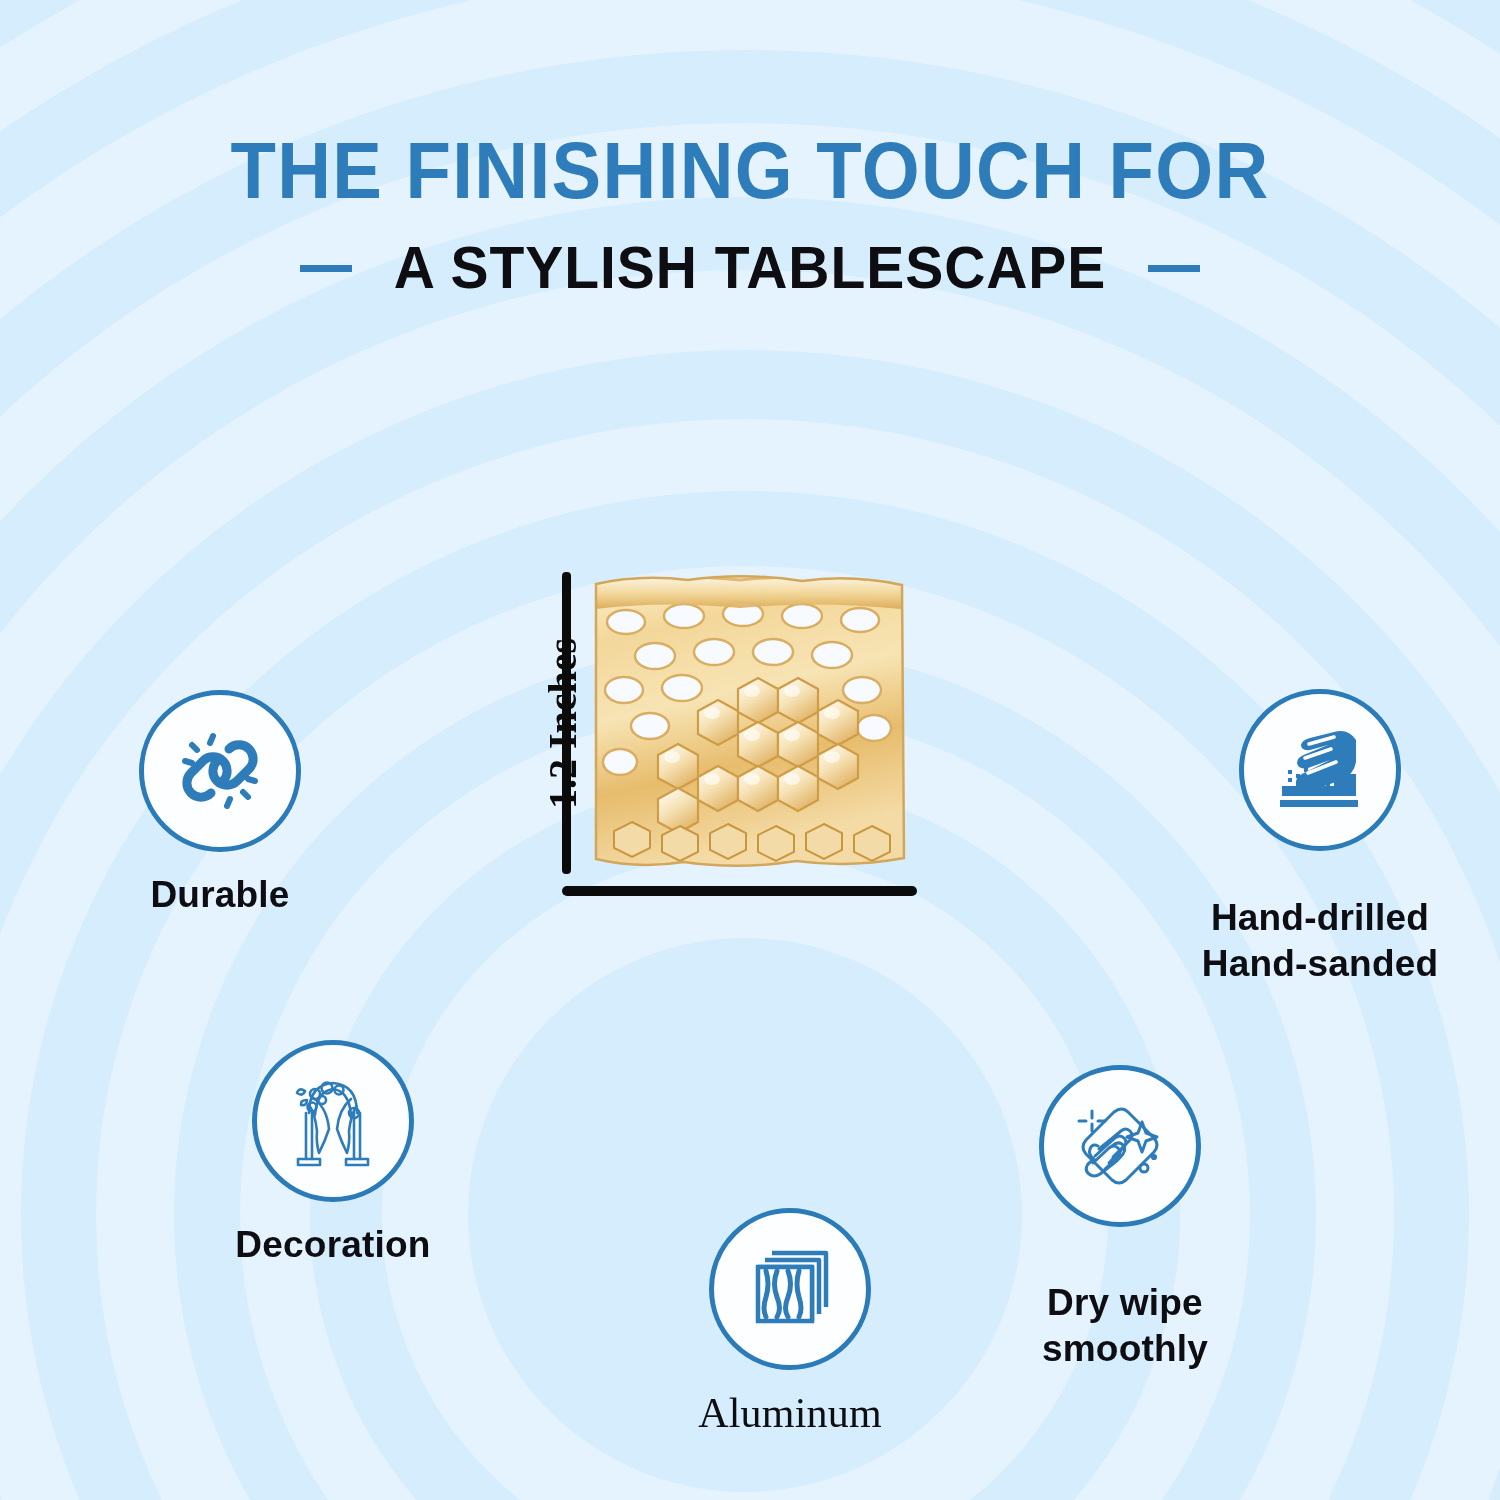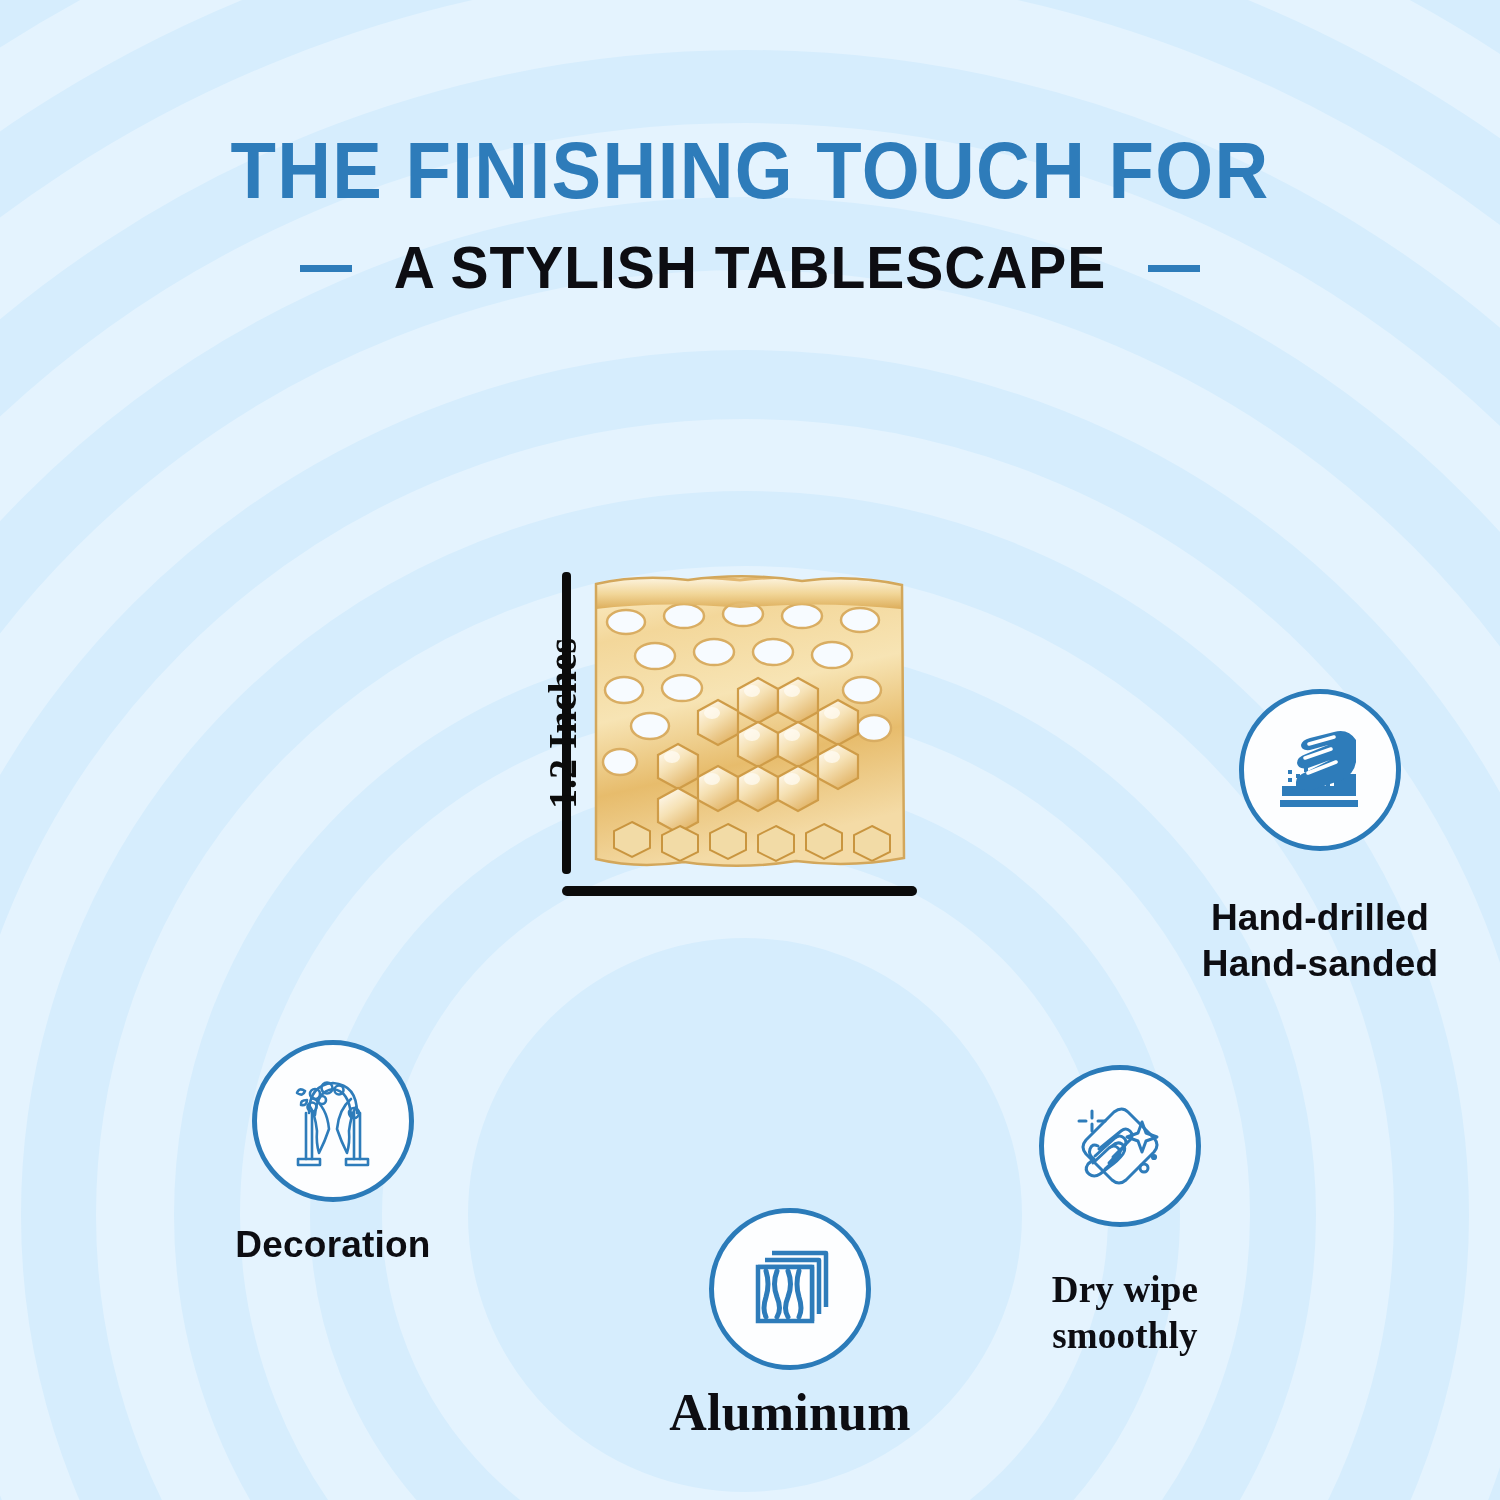--- a/index.html
+++ b/index.html
@@ -160,33 +160,33 @@
     font-family: "Liberation Sans", sans-serif;
     font-weight: bold;
     font-size: 37px;
     line-height: 46px;
     color: #0d0d12;
     letter-spacing: 0.2px;
     white-space: pre-line;
   }
   .feature-label.serif {
     font-family: "Liberation Serif", serif;
-    font-weight: bold;
-    font-size: 52px;
+    font-weight: normal;
+    font-size: 42px;
     text-align: center;
   }
 
   #feat-durable      { left: 95px;  top: 690px;  width: 250px; }
   #feat-decoration   { left: 208px; top: 1040px; width: 250px; }
   #feat-aluminum     { left: 665px; top: 1208px; width: 250px; }
   #feat-handmade     { left: 1230px; top: 689px; width: 180px; }
   #feat-drywipe      { left: 1040px; top: 1065px; width: 160px; }
 
   #feat-handmade .feature-label { position: absolute; top: 186px; left: -110px; width: 400px; }
-  #feat-drywipe  .feature-label { position: absolute; top: 182px; left: -40px;  width: 250px; font-family: Liberation Serif, serif; }
+  #feat-drywipe  .feature-label { position: absolute; top: 195px; left: -40px;  width: 250px; }
 </style>
 </head>
 <body>
 
 <div id="stage">
 
   <svg id="bg-rings" viewBox="0 0 1500 1500" preserveAspectRatio="none" aria-hidden="true">
     <rect x="0" y="0" width="1500" height="1500" fill="#d6edfd"></rect>
     <g fill="none" stroke="#e4f3fe">
       <circle cx="745" cy="1215" r="320" stroke-width="86"></circle>
@@ -305,20 +305,39 @@
         <path d="M8,12 Q80,2 160,10 Q240,2 330,14" fill="none" stroke="#e3b871" stroke-width="3"></path>
       </g>
 
       <path d="M16,14 Q60,4 108,10 Q165,2 222,11 Q272,4 322,15
                L324,288 Q270,298 216,291 Q160,300 104,292 Q58,299 16,289 Z" fill="none" stroke="#d3a75b" stroke-width="2.5"></path>
     </svg>
 
     <div id="rule-horizontal"></div>
   </div>
 
+  <div class="feature" id="feat-durable">
+    <div class="badge-circle">
+      <svg width="104" height="104" viewBox="0 0 104 104" aria-hidden="true">
+        <g fill="none" stroke="#2e7cba" stroke-width="9" stroke-linecap="round" stroke-linejoin="round">
+          <path d="M61,30 a14,14 0 0 1 20,20 l-12,12 a14,14 0 0 1 -20,-20"></path>
+          <path d="M43,74 a14,14 0 0 1 -20,-20 l12,-12 a14,14 0 0 1 20,20"></path>
+        </g>
+        <g stroke="#2e7cba" stroke-width="6" stroke-linecap="round">
+          <line x1="42" y1="24" x2="45" y2="17"></line>
+          <line x1="29" y1="31" x2="24" y2="26"></line>
+          <line x1="24" y1="44" x2="17" y2="42"></line>
+          <line x1="62" y1="80" x2="59" y2="87"></line>
+          <line x1="75" y1="73" x2="80" y2="78"></line>
+          <line x1="80" y1="60" x2="87" y2="62"></line>
+        </g>
+      </svg>
+    </div>
+    <div class="feature-label">Durable</div>
+  </div>
 
   <div class="feature" id="feat-decoration">
     <div class="badge-circle">
       <svg width="108" height="108" viewBox="0 0 108 108" aria-hidden="true">
         <g fill="none" stroke="#2e7cba" stroke-width="2.6" stroke-linecap="round" stroke-linejoin="round">
 
           <path d="M27,46 L27,92"></path>
           <path d="M33,46 L33,92"></path>
           <path d="M75,46 L75,92"></path>
           <path d="M81,46 L81,92"></path>

